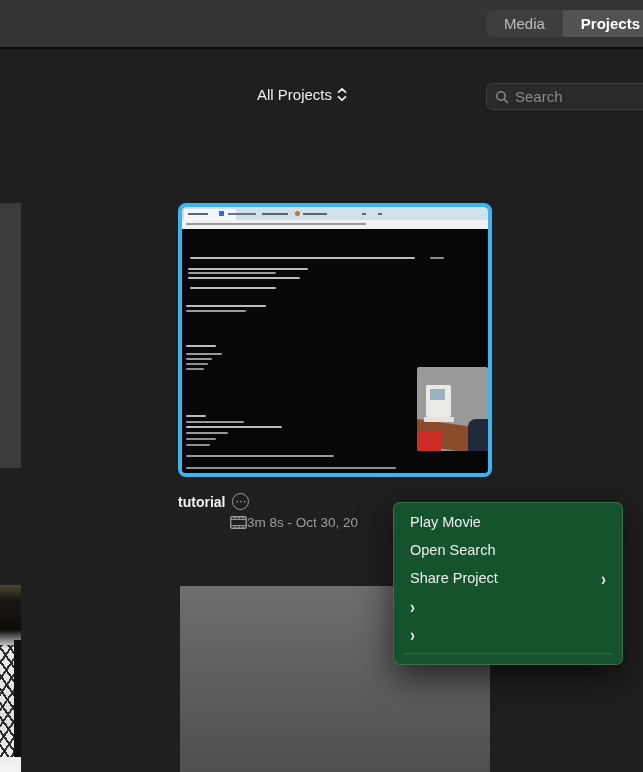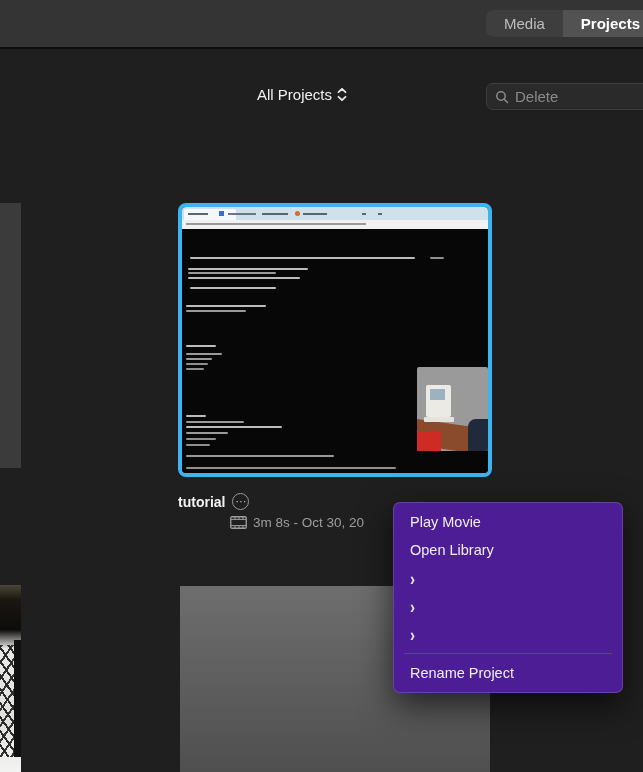--- a/index.html
+++ b/index.html
@@ -50,24 +50,24 @@
   .webcam .person{position:absolute;right:-6px;top:52px;width:26px;height:32px;background:#202a3a;border-radius:8px 0 0 0;}
   .webcam .mac{position:absolute;left:9px;top:18px;width:25px;height:32px;background:#eceae4;border-radius:2px;}
   .webcam .mac .screen{position:absolute;left:4px;top:4px;width:15px;height:11px;background:#9db2c0;}
   .webcam .mac .base{position:absolute;left:-2px;top:32px;width:30px;height:5px;background:#e4e2da;border-radius:1px;}
 
   
   .caption-title{position:absolute;left:178px;top:493px;width:314px;display:flex;justify-content:flex-start;align-items:center;gap:7px;}
   .caption-title .name{color:#f2f2f2;font-size:14px;font-weight:700;}
   .more-btn{width:17px;height:17px;border:1.5px solid #9a9a9a;border-radius:50%;color:#c0c0c0;font-size:11px;line-height:14px;
             text-align:center;box-sizing:border-box;}
-  .caption-meta{position:absolute;left:230px;top:515px;display:flex;align-items:center;gap:6px;color:#9e9e9e;font-size:13.5px;white-space:nowrap;}
-
-  
-  .menu{position:absolute;left:393px;top:502px;width:230px;background:#4c1d95;border:1px solid rgba(255,255,255,0.16);
+  .caption-meta{position:absolute;left:230px;top:515px;display:flex;align-items:center;color:#9e9e9e;font-size:13.5px;white-space:nowrap;}
+
+  
+  .menu{position:absolute;left:393px;top:502px;width:230px;background:#14532d;border:1px solid rgba(255,255,255,0.16);
         border-radius:7px;box-shadow:0 12px 34px rgba(0,0,0,0.65);padding:5px 0;z-index:50;box-sizing:border-box;}
   .mi{height:28px;margin:0 5px;padding:0 11px;display:flex;align-items:center;border-radius:5px;
       color:#efefef;font-size:14.5px;white-space:nowrap;}
   .mi .lbl{flex:1;}
   .mi .chev{color:#e6e6e6;font-size:15px;font-weight:700;transform:scaleY(1.25);}
   .mi .sc{color:#9b9b9b;font-size:14.5px;letter-spacing:2px;}
   .mi.hl{background:#2e6be0;color:#ffffff;}
   .mi.hl .sc{color:#ffffff;}
   .mdiv{height:1px;background:#535356;margin:5px 10px;}
 
@@ -95,21 +95,21 @@
           </svg>
       </span>
     </div>
     <div class="searchfield">
       <span class="icon">
         <svg width="14" height="14" viewBox="0 0 14 14">
             <circle cx="6" cy="6" r="4.2" fill="none" stroke="#8a8a8a" stroke-width="1.5"></circle>
             <line x1="9.2" y1="9.2" x2="12.5" y2="12.5" stroke="#8a8a8a" stroke-width="1.5" stroke-linecap="round"></line>
           </svg>
       </span>
-      <span class="ph">Delete</span>
+      <span class="ph">Search</span>
     </div>
   </div>
 
   <div class="sliver-left"></div>
   <div class="sliver-photo">
     <div class="lattice"></div>
     <div class="frame"></div>
   </div>
   <div class="thumb-gray"></div>
 
@@ -181,30 +181,28 @@
       </svg>
     </span>
     <span>3m 8s - Oct 30, 20</span>
   </div>
 
   <div class="menu">
     <div class="mi">
       <span class="lbl">Play Movie</span>
     </div>
     <div class="mi">
-      <span class="lbl">Open Library</span>
-    </div>
-    <div class="mi">
+      <span class="lbl">Open Search</span>
+    </div>
+    <div class="mi">
+      <span class="lbl">Share Project</span>
       <span class="chev">›</span>
     </div>
     <div class="mi">
       <span class="chev">›</span>
     </div>
     <div class="mi">
       <span class="chev">›</span>
     </div>
     <div class="mdiv"></div>
-    <div class="mi">
-      <span class="lbl">Rename Project</span>
-    </div>
   </div>
 
 </div>
 
 </body></html>

